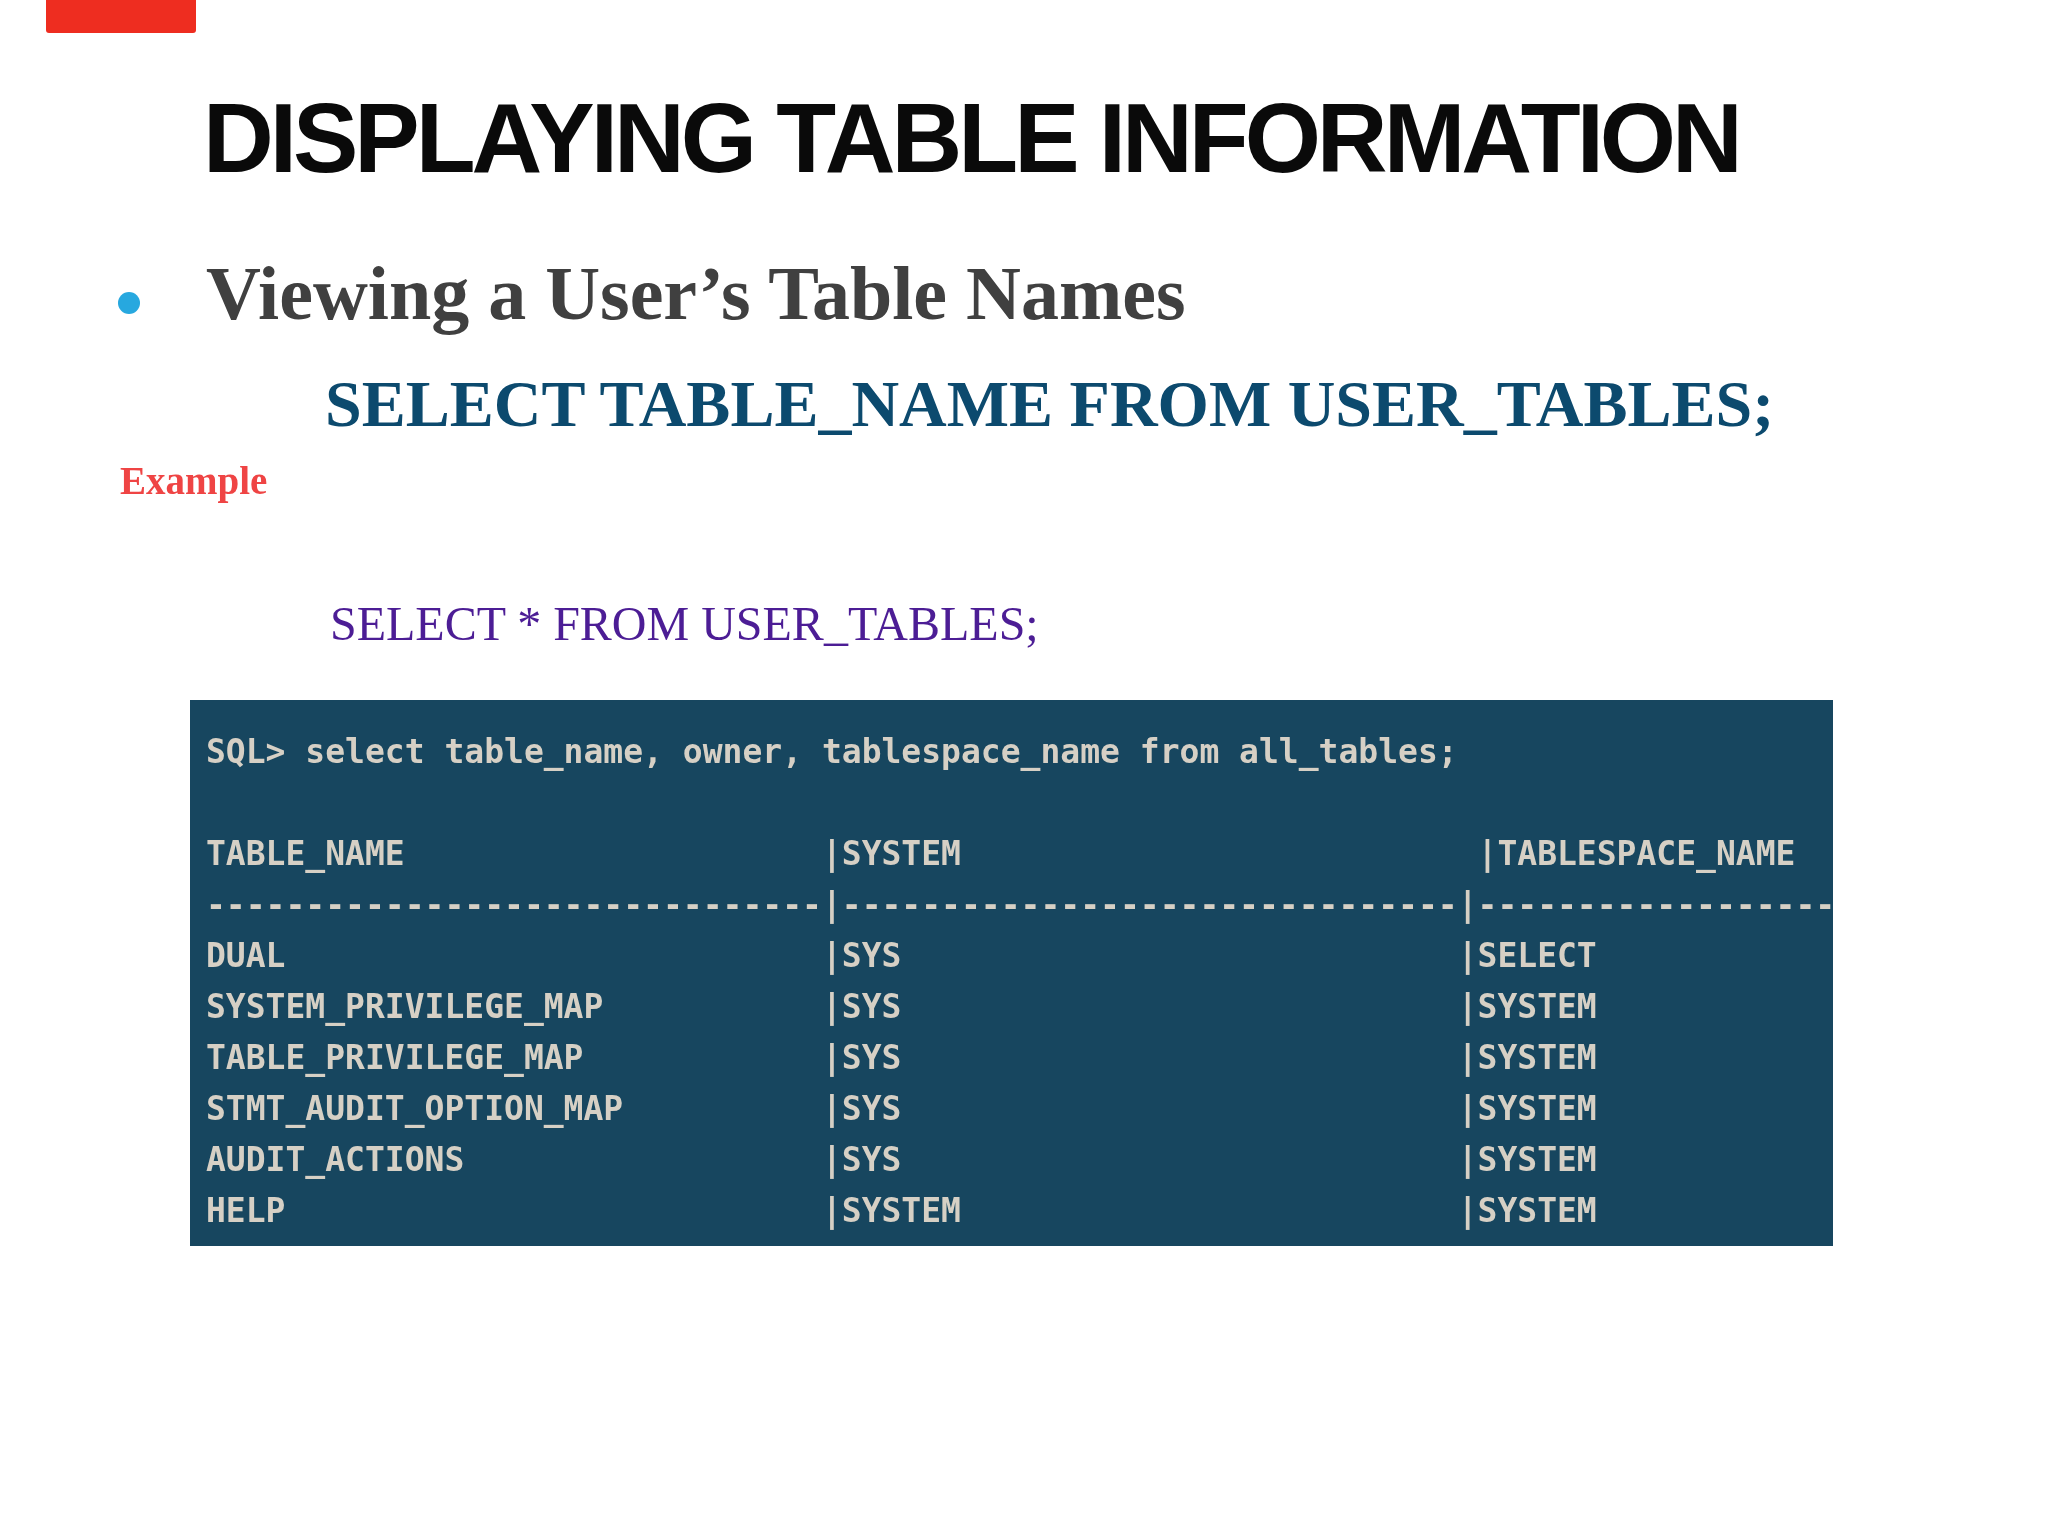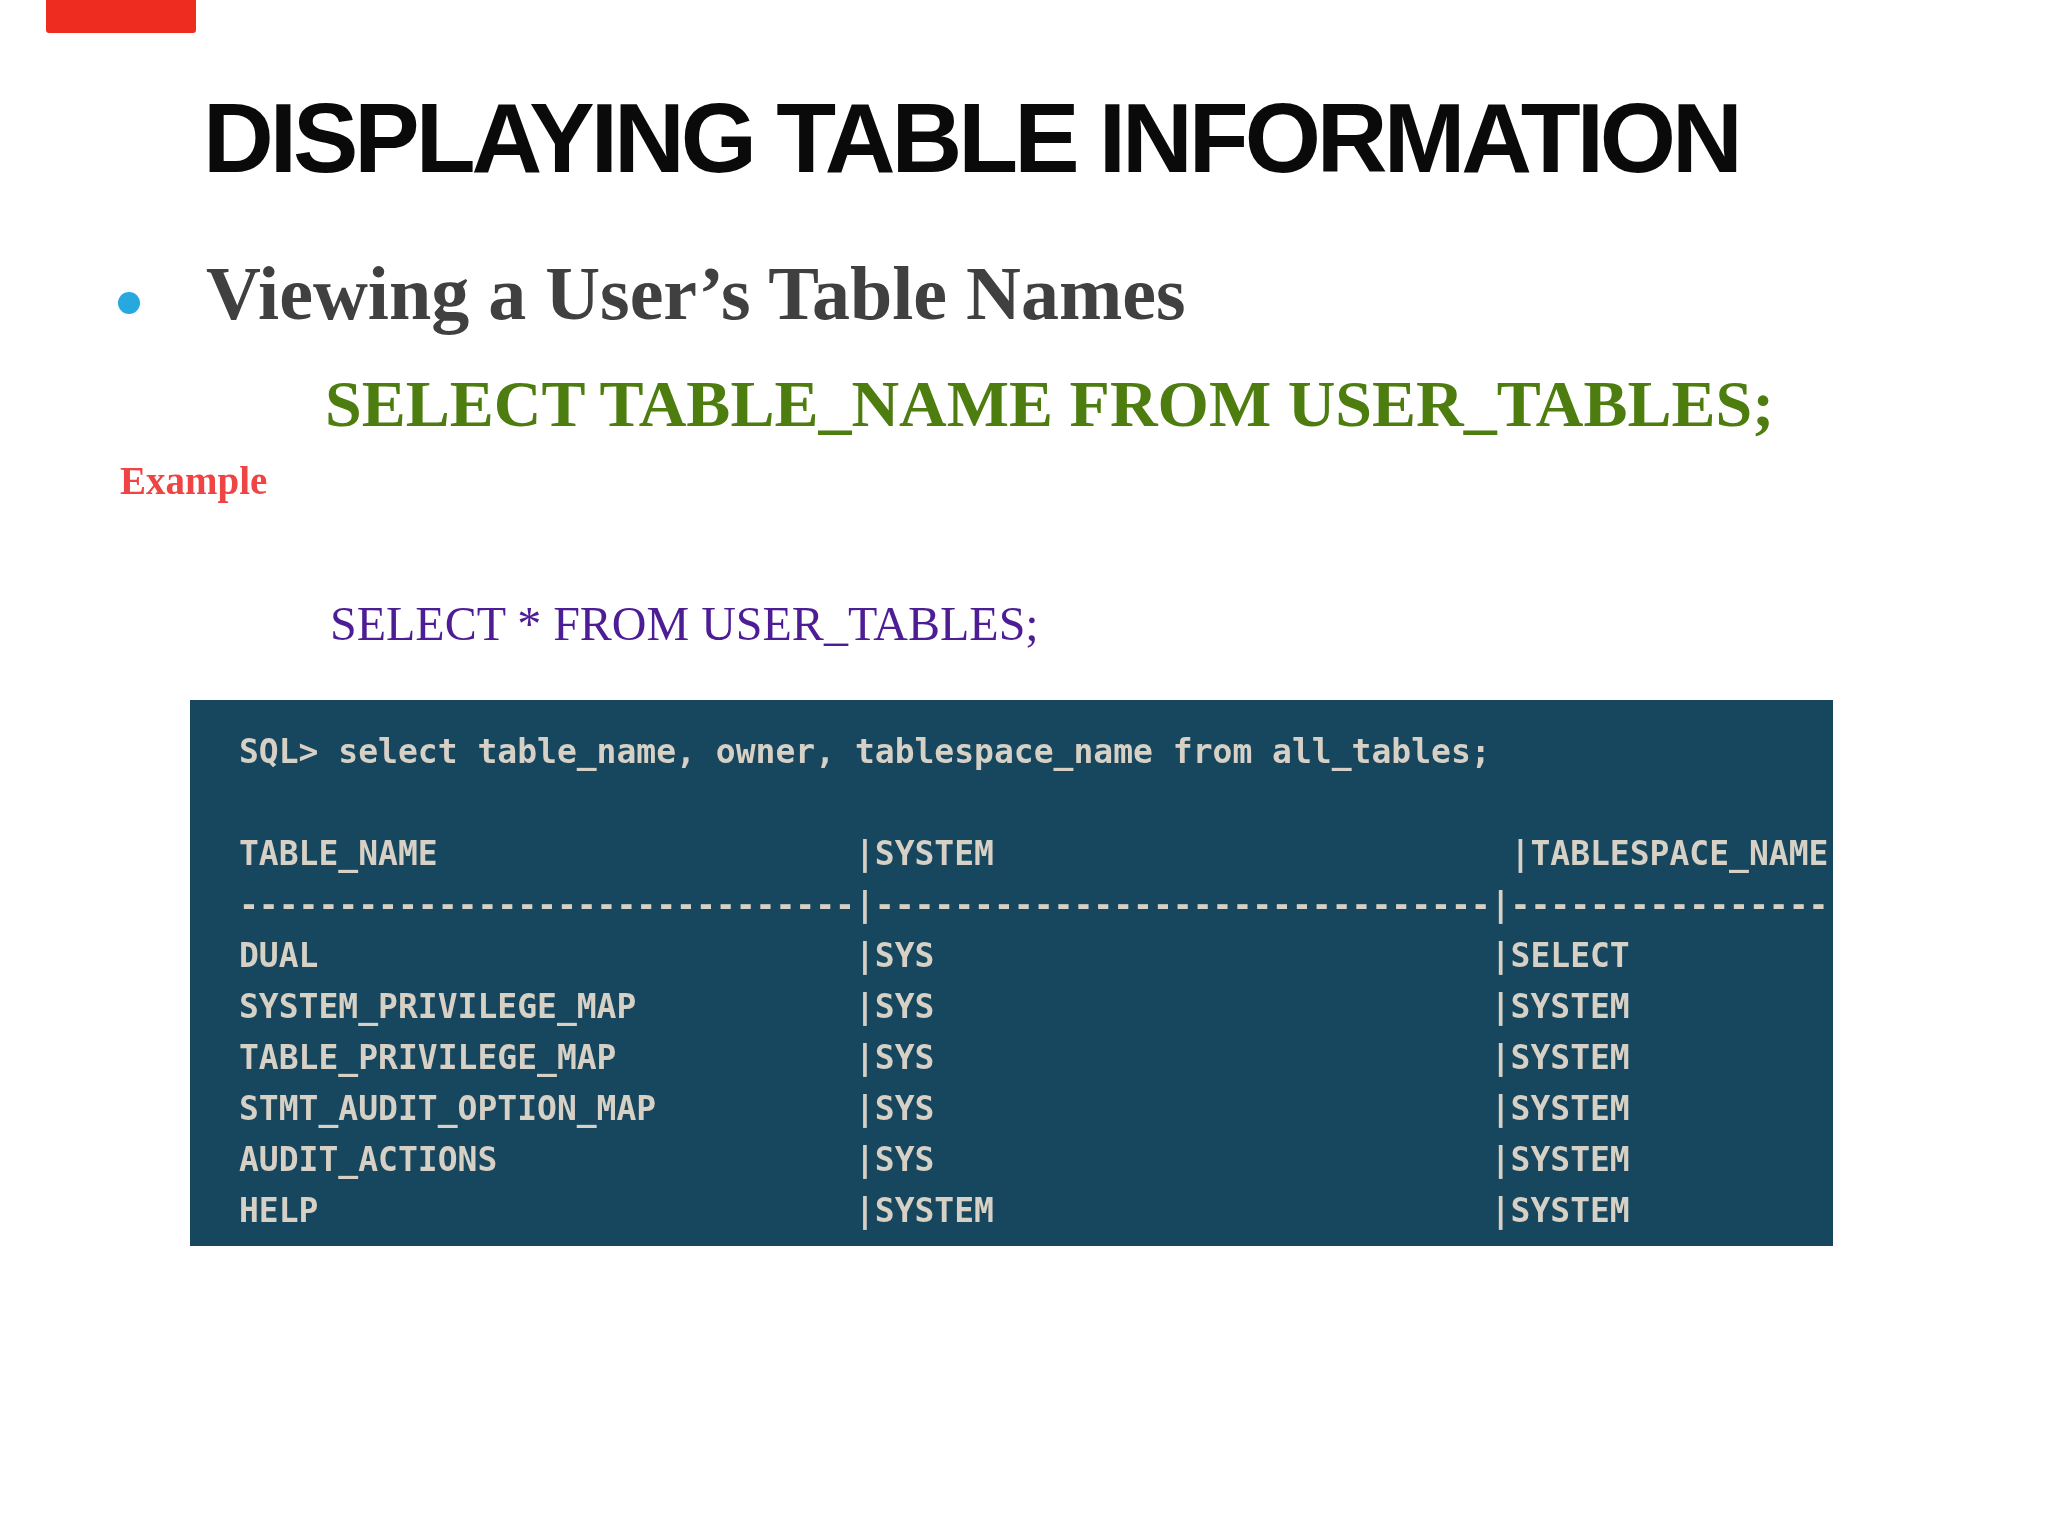--- a/index.html
+++ b/index.html
@@ -52,21 +52,21 @@
     font-size: 76px;
     color: #404040;
     line-height: 1.1;
   }
   .sql-red {
     position: absolute;
     left: 325px; top: 366px;
     font-family: "Liberation Serif", serif;
     font-weight: bold;
     font-size: 66px;
-    color: #4d7c0f;
+    color: #0c4a6e;
     white-space: nowrap;
   }
   .example-label {
     position: absolute;
     left: 120px; top: 458px;
     font-family: "Liberation Serif", serif;
     font-weight: bold;
     font-size: 39px;
     color: #ef4444;
     white-space: nowrap;
@@ -90,21 +90,20 @@
     padding: 26px 0 0 16px;
   }
   .term-line {
     font-family: "DejaVu Sans Mono", "Liberation Mono", monospace;
     font-weight: bold;
     font-size: 33px;
     height: 51px;
     line-height: 51px;
     color: #d6d0c5;
     white-space: pre;
-    margin-left: 33px;
   }
 </style>
 </head>
 <body>
 
 <div class="slide">
 
   <div class="rec-bar"></div>
 
   <h1 class="slide-title">DISPLAYING TABLE INFORMATION</h1>

